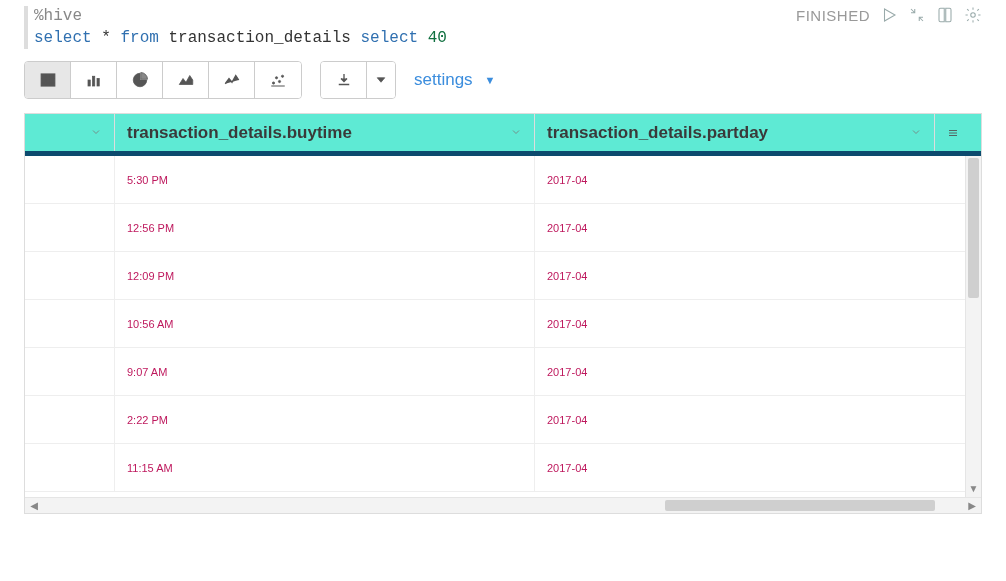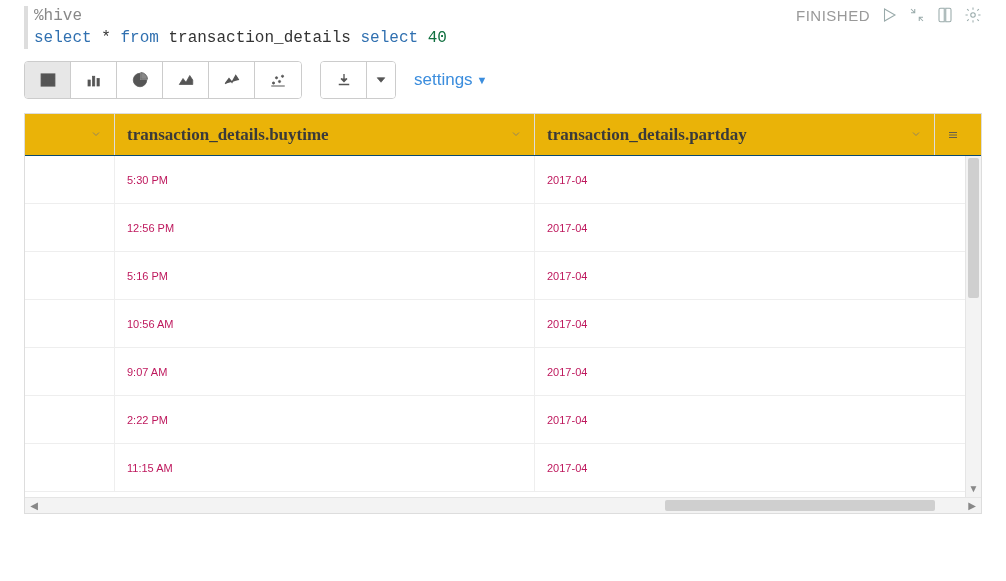--- a/index.html
+++ b/index.html
@@ -21,26 +21,26 @@
   .icon-btn svg { width: 18px; height: 18px; stroke: currentColor; fill: none; stroke-width: 1.4; }
 
   
   .toolbar-row { display: flex; align-items: center; gap: 18px; margin-top: 12px; margin-bottom: 14px; }
   .btn-group { display: inline-flex; border: 1px solid #ccc; border-radius: 4px; overflow: hidden; }
   .btn-group .tbtn { width: 46px; height: 36px; display: inline-flex; align-items: center; justify-content: center; background: #fff; border-right: 1px solid #ccc; cursor: pointer; color: #555; }
   .btn-group .tbtn:last-child { border-right: none; }
   .btn-group .tbtn.active { background: #e7e7e7; }
   .tbtn svg { width: 18px; height: 18px; stroke: currentColor; fill: currentColor; }
   .btn-group.split .tbtn.narrow { width: 28px; }
-  .settings-link { color: #3b8ddd; font-size: 17px; cursor: pointer; display: inline-flex; align-items: center; gap: 4px; }
+  .settings-link { color: #3b8ddd; font-size: 17px; cursor: pointer; display: inline-flex; align-items: center; gap: 12px; }
   .settings-link .caret { font-size: 11px; }
 
   
   .result-wrap { position: relative; border: 1px solid #ddd; }
-  .thead-row { display: flex; height: 42px; background: #eab308; border-bottom: 1px solid #0c4a6e; font-family: Liberation Serif, serif; }
+  .thead-row { display: flex; height: 42px; background: #5eead4; border-bottom: 5px solid #0c4a6e; }
   .th { display: flex; align-items: center; justify-content: space-between; padding: 0 12px; font-size: 17px; font-weight: 600; color: #3a3a3a; border-right: 1px solid #ddd; }
   .th .chev { color: #777; }
   .th.col0 { width: 90px; justify-content: flex-end; }
   .th.col1 { width: 420px; }
   .th.col2 { width: 400px; }
   .th.colmenu { width: 36px; justify-content: center; border-right: none; cursor: pointer; }
 
   .tbody-viewport { height: 341px; overflow: hidden; position: relative; }
   .tbody-rows { position: absolute; left: 0; top: 0; right: 16px; }
   .trow { display: flex; height: 48px; border-bottom: 1px solid #eee; }
@@ -193,21 +193,21 @@
             <div class="td col1">5:30 PM</div>
             <div class="td col2">2017-04</div>
           </div>
           <div class="trow">
             <div class="td col0"></div>
             <div class="td col1">12:56 PM</div>
             <div class="td col2">2017-04</div>
           </div>
           <div class="trow">
             <div class="td col0"></div>
-            <div class="td col1">5:16 PM</div>
+            <div class="td col1">12:09 PM</div>
             <div class="td col2">2017-04</div>
           </div>
           <div class="trow">
             <div class="td col0"></div>
             <div class="td col1">10:56 AM</div>
             <div class="td col2">2017-04</div>
           </div>
           <div class="trow">
             <div class="td col0"></div>
             <div class="td col1">9:07 AM</div>

